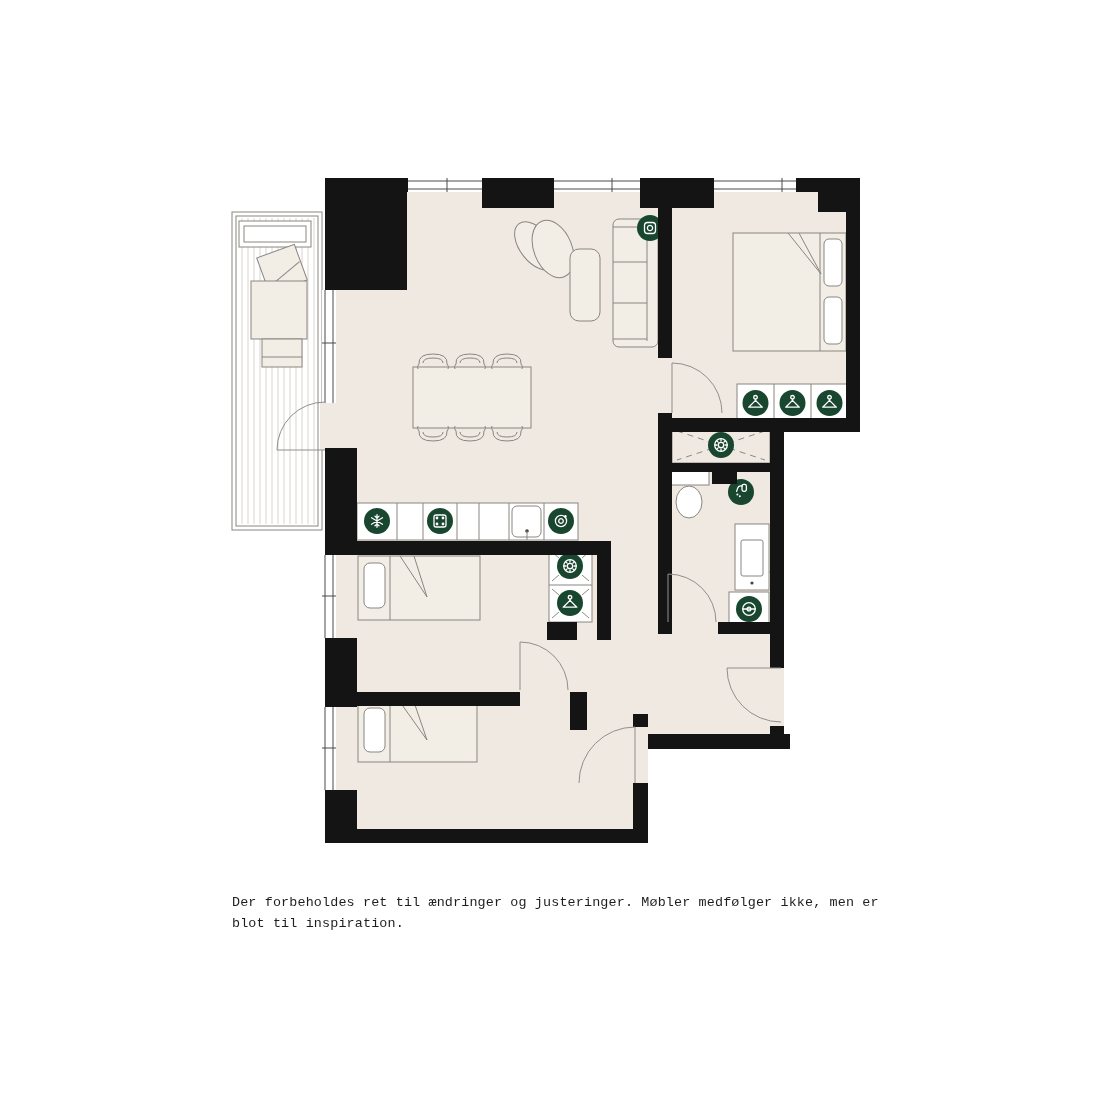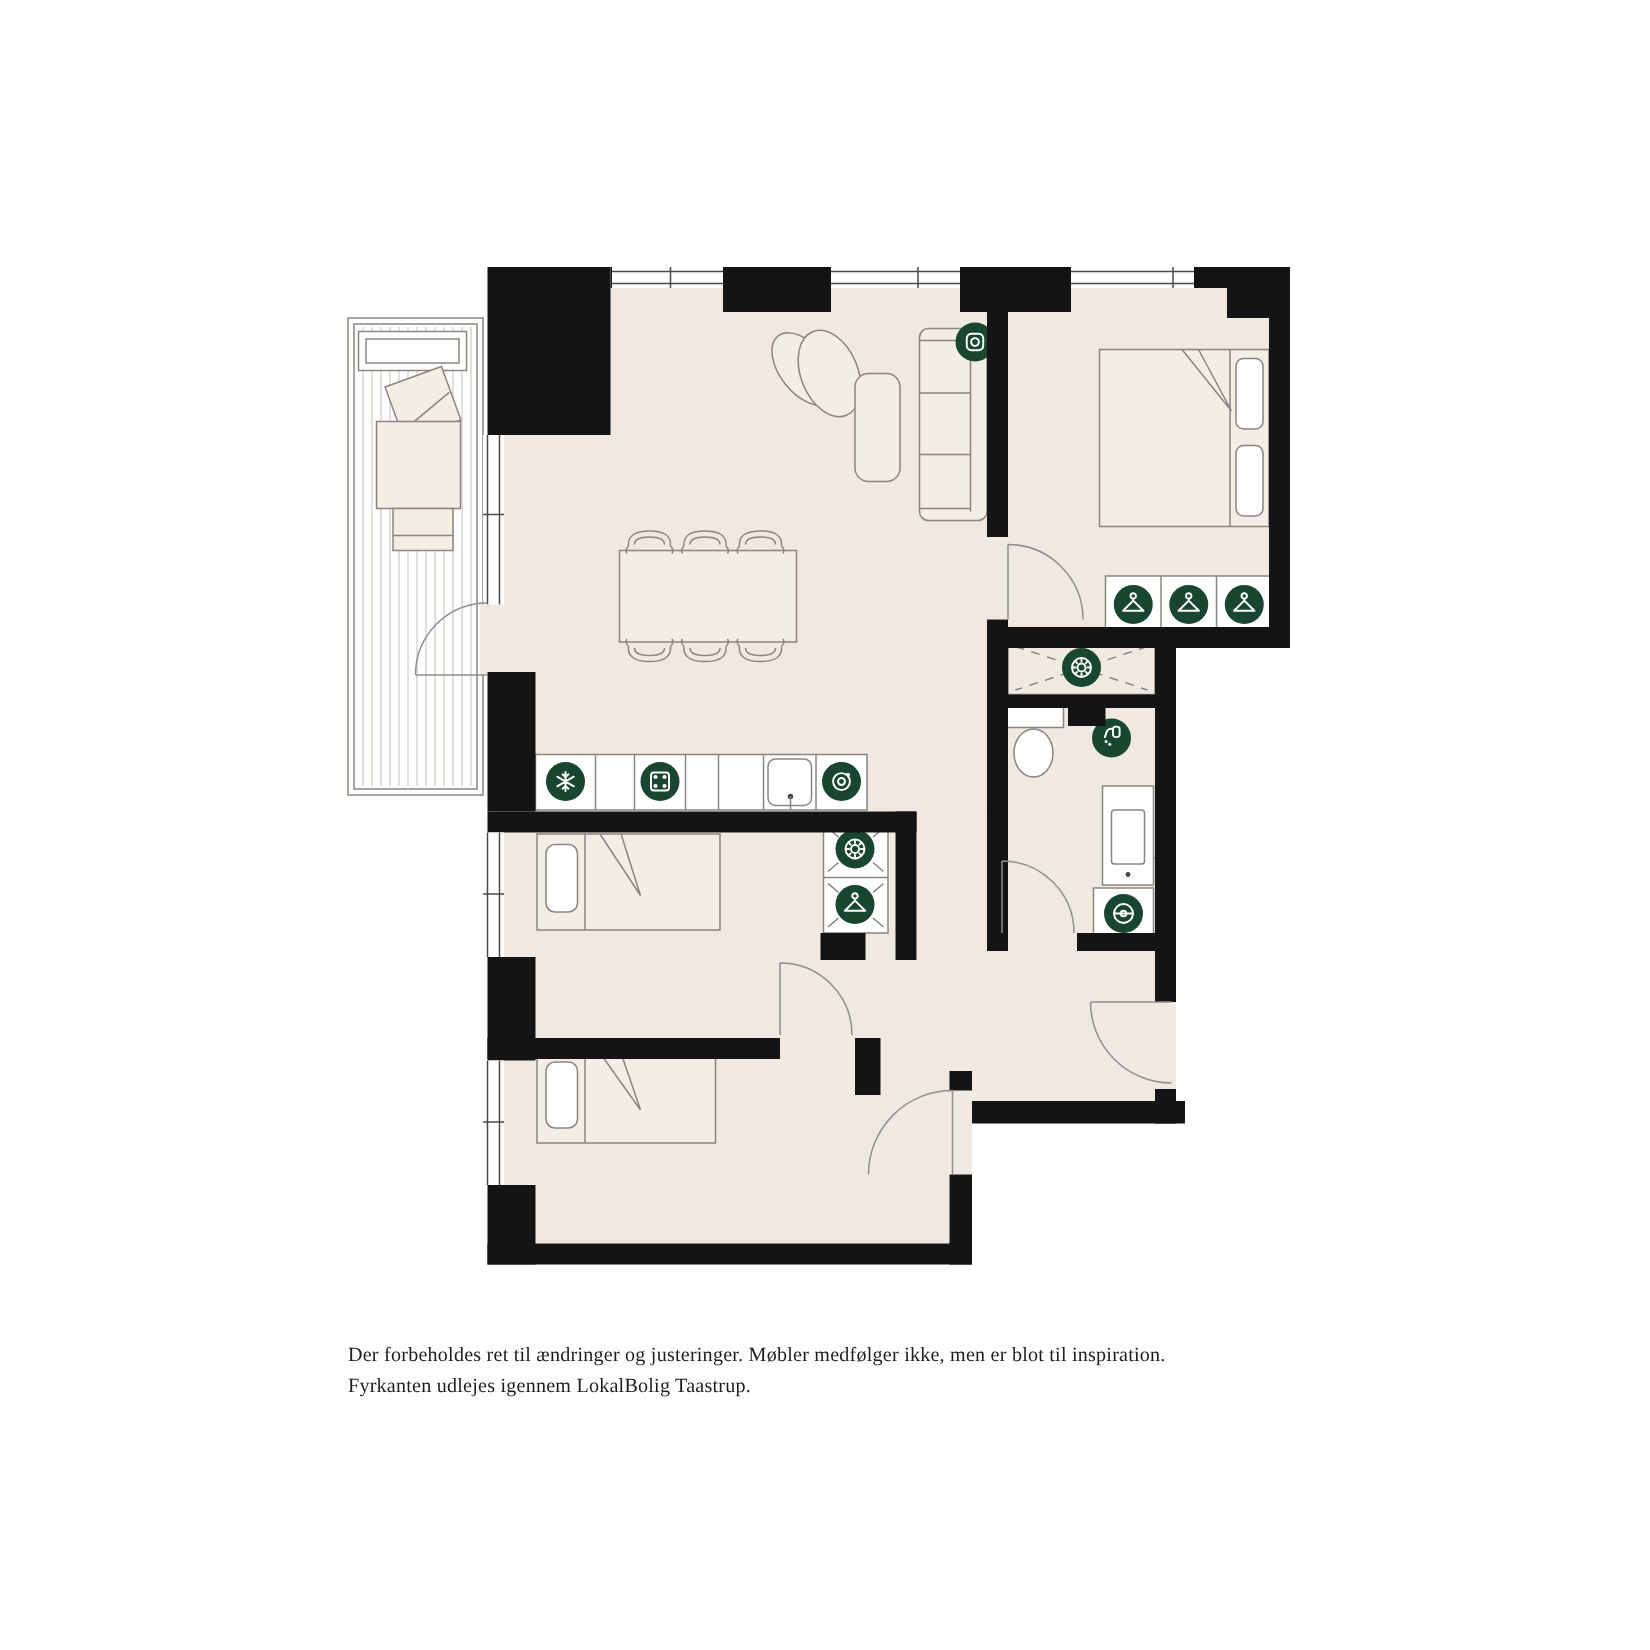--- a/index.html
+++ b/index.html
@@ -1,17 +1,17 @@
 <!DOCTYPE html>
 <html><head>
 <meta charset="utf-8">
 <style>
   html,body{margin:0;padding:0;background:#ffffff;}
   #stage{position:relative;width:896px;height:1100px;background:#fff;overflow:hidden;
-         font-family:Liberation Serif, serif;}
+         font-family:Liberation Mono, monospace;}
   svg{position:absolute;left:0;top:0;}
   .wall{fill:#141414;}
   .floor{fill:#EFE9E1;}
   .balc{fill:#ffffff;stroke:#8a8580;stroke-width:1;}
   .stripe{stroke:#d9d5cd;stroke-width:1;fill:none;}
   .fw{fill:#ffffff;stroke:#8a8580;stroke-width:1;}
   .fb{fill:#F2EDE5;stroke:#8a8580;stroke-width:1;}
   .ln{stroke:#8a8580;stroke-width:1;fill:none;}
   .door{stroke:#8f8f8f;stroke-width:1;fill:none;}
   .dash{stroke:#7d7d7d;stroke-width:0.9;fill:none;stroke-dasharray:6 5;}
@@ -297,15 +297,14 @@
     </g>
     <g>
       <path class="door" d="M781,668 H727 M727,668 A54,54 0 0 0 781,722"></path>
     </g>
   </g>
 
 </svg>
 
 <div class="disclaimer">
   <div>Der forbeholdes ret til ændringer og justeringer. Møbler medfølger ikke, men er blot til inspiration.</div>
-  <div>Fyrkanten udlejes igennem LokalBolig Taastrup.</div>
 </div>
 </div>
 
 </body></html>

